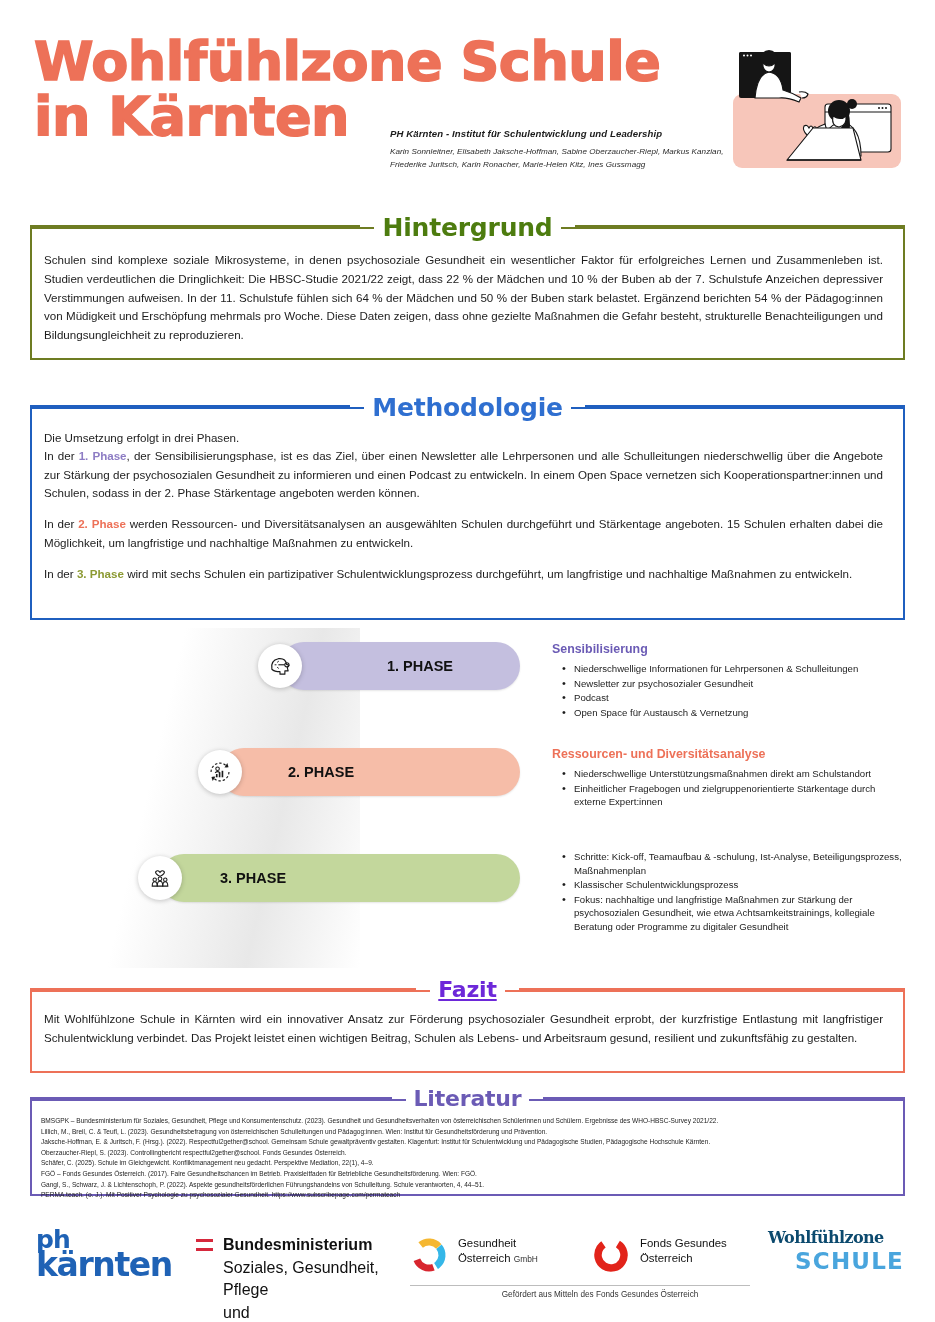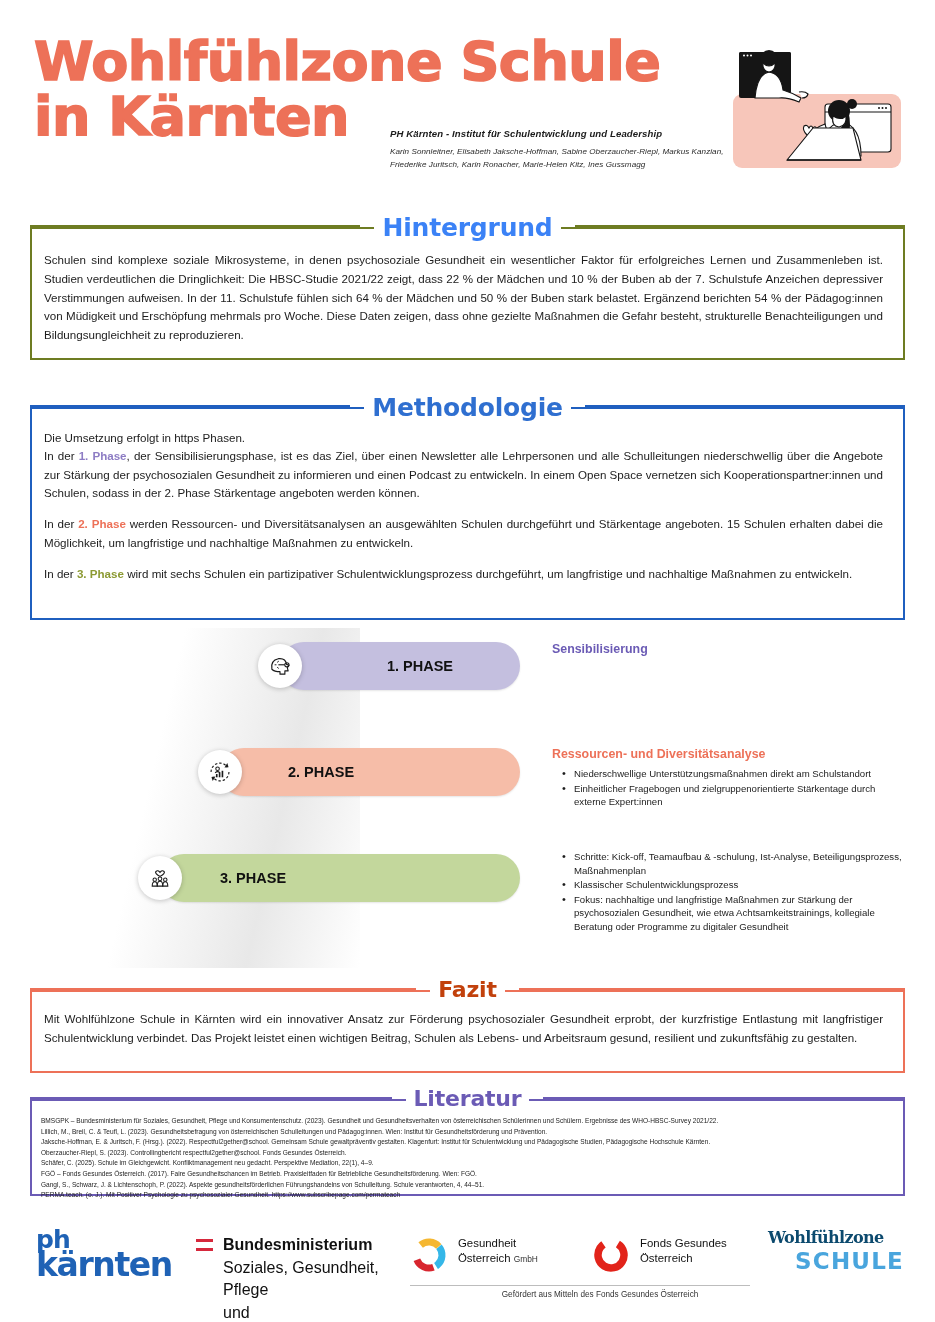--- a/index.html
+++ b/index.html
@@ -59,39 +59,39 @@
     position:absolute; left:0; right:0; top:15px; bottom:0;
     padding: 24px 22px 12px 14px;
     font-size: 11.6px; line-height: 1.62; color:#1c1c1c;
     text-align: justify;
   }
   .sec-body p { margin-bottom: 0; }
 
   
   #sec-hintergrund { left:30px; top:212px; width:875px; height:148px; }
   #sec-hintergrund .sec-rule { background:#6e7c22; }
-  #sec-hintergrund .sec-title { color:#3b82f6; }
+  #sec-hintergrund .sec-title { color:#4d7c0f; }
   #sec-hintergrund .sec-box { border-color:#6e7c22; }
 
   
   #sec-methodologie { left:30px; top:392px; width:875px; height:228px; }
   #sec-methodologie .sec-rule { background:#1f5fbf; }
   #sec-methodologie .sec-title { color:#2f6fd0; }
   #sec-methodologie .sec-box { border-color:#1f5fbf; }
   #sec-methodologie .sec-body { padding-top:22px; line-height:1.58; }
   #sec-methodologie .sec-body p { margin-bottom:0; }
   .gap { height: 13px; }
   .ph1 { color:#8d7cc4; font-weight:600; }
   .ph2 { color:#ed7158; font-weight:600; }
   .ph3 { color:#8c9a33; font-weight:600; }
 
   
   #sec-fazit { left:30px; top:975px; width:875px; height:98px; }
   #sec-fazit .sec-rule { background:#ed7158; }
-  #sec-fazit .sec-title { color:#c2410c; }
+  #sec-fazit .sec-title { color:#6d28d9;text-decoration:underline; }
   #sec-fazit .sec-box { border-color:#ed7158; }
   #sec-fazit .sec-body { padding-top:20px; }
 
   
   #sec-literatur { left:30px; top:1084px; width:875px; height:112px; }
   #sec-literatur .sec-rule { background:#6b5bb5; }
   #sec-literatur .sec-title { color:#6b5bb5; }
   #sec-literatur .sec-box { border-color:#6b5bb5; }
   #sec-literatur .sec-body {
     padding: 17px 10px 6px 11px; text-align:left;
@@ -253,21 +253,21 @@
   </div>
 
   <div class="section" id="sec-methodologie">
     <div class="sec-box"></div>
     <div class="sec-head">
       <div class="sec-rule"></div>
       <div class="sec-title">Methodologie</div>
       <div class="sec-rule"></div>
     </div>
     <div class="sec-body">
-      <p style="text-align:left">Die Umsetzung erfolgt in https Phasen.</p>
+      <p style="text-align:left">Die Umsetzung erfolgt in drei Phasen.</p>
       <p><span>In der </span><span class="ph1">1. Phase</span><span>, der Sensibilisierungsphase, ist es das Ziel, über einen Newsletter alle Lehrpersonen und alle Schulleitungen niederschwellig über die Angebote zur Stärkung der psychosozialen Gesundheit zu informieren und einen Podcast zu entwickeln. In einem Open Space vernetzen sich Kooperationspartner:innen und Schulen, sodass in der 2. Phase  Stärkentage angeboten werden können.</span></p>
       <div class="gap"></div>
       <p><span>In der </span><span class="ph2">2. Phase</span><span> werden Ressourcen- und Diversitätsanalysen an ausgewählten Schulen durchgeführt und Stärkentage angeboten. 15 Schulen erhalten dabei die Möglichkeit, um langfristige und nachhaltige Maßnahmen zu entwickeln.</span></p>
       <div class="gap"></div>
       <p><span>In der </span><span class="ph3">3. Phase</span><span> wird mit sechs Schulen ein partizipativer Schulentwicklungsprozess durchgeführt, um langfristige und nachhaltige Maßnahmen zu entwickeln.</span></p>
     </div>
   </div>
 
   <div class="phases">
     <div class="phase-diagram">
@@ -322,20 +322,26 @@
         </div>
         <div class="phase-bar">
           <span>3. PHASE</span>
         </div>
       </div>
     </div>
 
     <div class="phase-notes">
       <div class="note-group" id="note-1">
         <div class="note-head">Sensibilisierung</div>
+        <ul class="note-list">
+          <li>Niederschwellige Informationen für Lehrpersonen &amp; Schulleitungen</li>
+          <li>Newsletter zur psychosozialer Gesundheit</li>
+          <li>Podcast</li>
+          <li>Open Space für Austausch &amp; Vernetzung</li>
+        </ul>
       </div>
 
       <div class="note-group" id="note-2">
         <div class="note-head">Ressourcen- und Diversitätsanalyse</div>
         <ul class="note-list">
           <li>Niederschwellige Unterstützungsmaßnahmen direkt am Schulstandort</li>
           <li>Einheitlicher Fragebogen und zielgruppenorientierte Stärkentage durch externe Expert:innen</li>
         </ul>
       </div>
 

